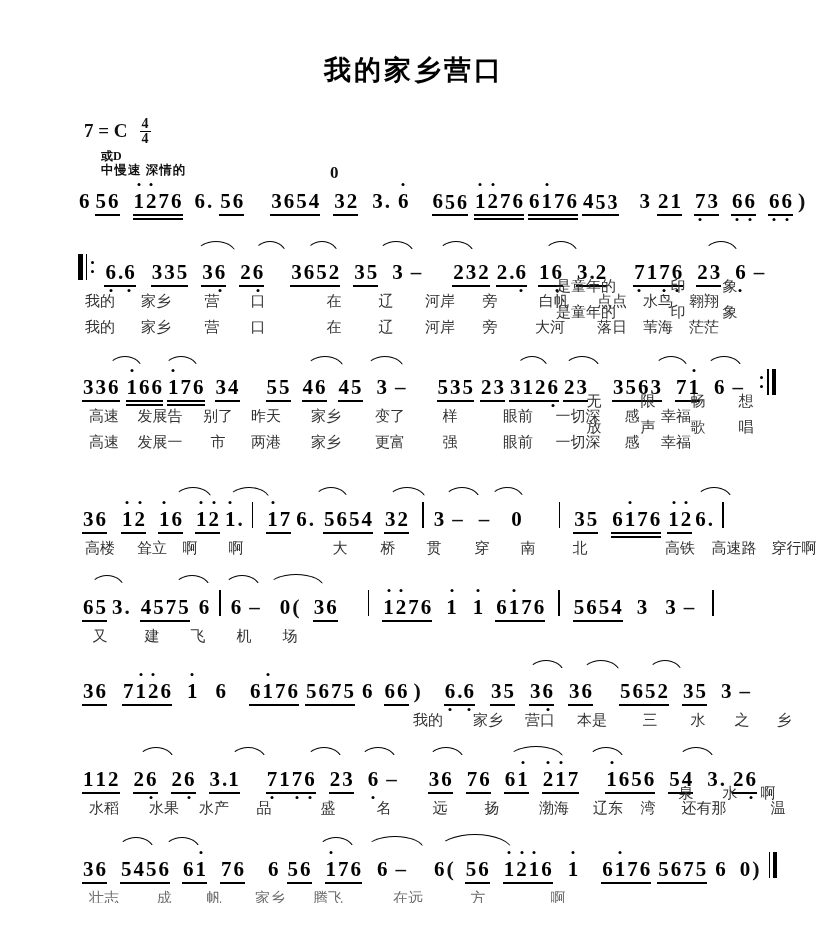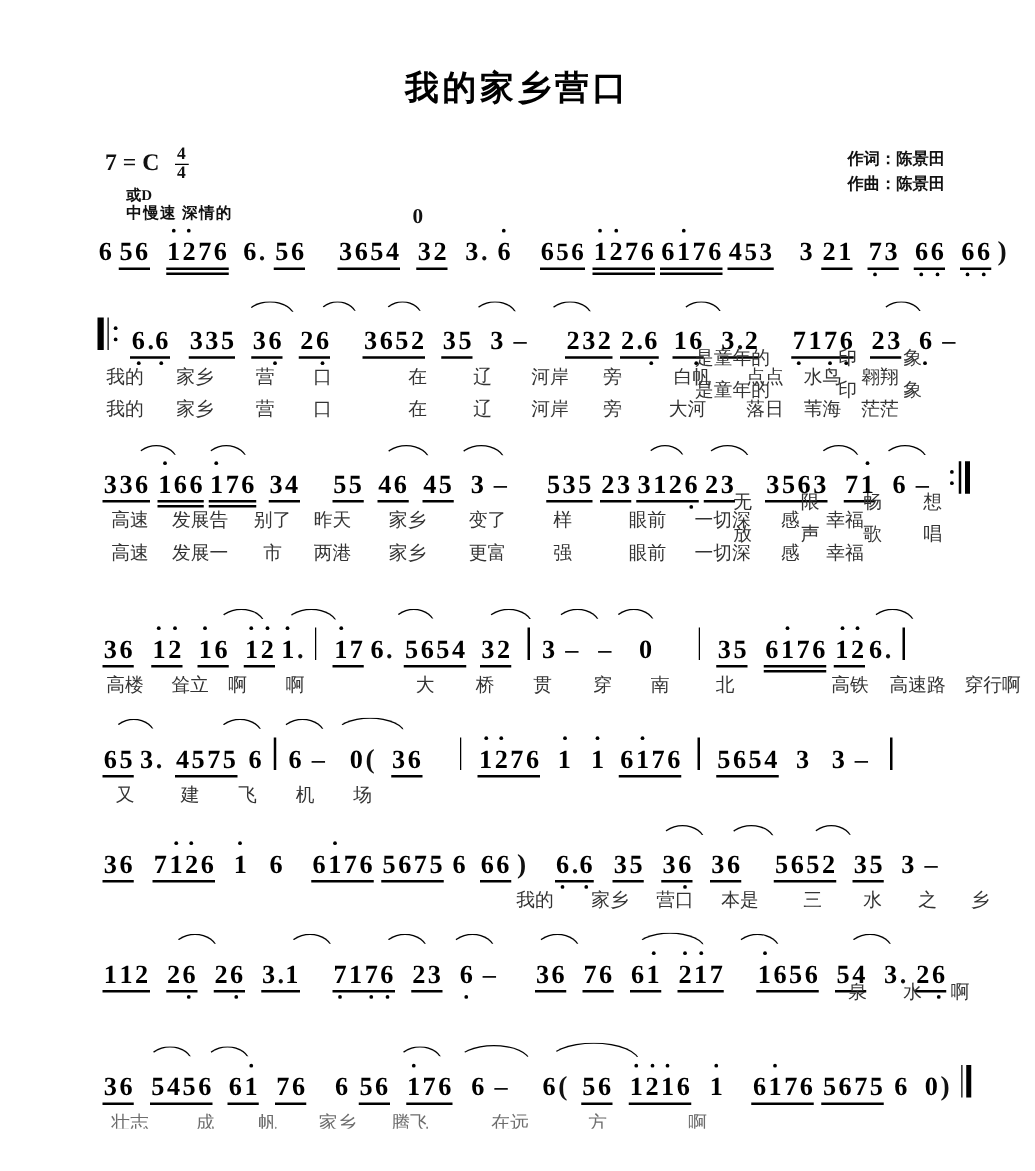--- a/index.html
+++ b/index.html
@@ -114,24 +114,20 @@
       <span>7 = C</span>
       <span class="frac">
         <span class="num">4</span>
         <span class="den">4</span>
       </span>
     </div>
     <div class="ord">或D</div>
     <div class="tempo">中慢速  深情的</div>
   </div>
 
-  <div class="credits">
-    <div>作词：陈景田</div>
-    <div>作曲：陈景田</div>
-  </div>
 
   <div class="system" style="top:172px">
     <div class="row-notes">
       <span class="n">6</span>
       <span class="grp u1">
           <span class="n">5</span>
           <span class="n">6</span>
         </span>
       <span class="grp u2" style="margin-left:9px">
         <span class="n">1<i class="dotup"></i></span>
@@ -758,20 +754,35 @@
       <span class="bar" style="margin-right:0"></span>
       <span class="slur" style="left:60px;top:-3px;width:34px"></span>
       <span class="slur" style="left:152px;top:-3px;width:34px"></span>
       <span class="slur" style="left:228px;top:-3px;width:34px"></span>
       <span class="slur" style="left:282px;top:-3px;width:34px"></span>
       <span class="slur" style="left:350px;top:-3px;width:34px"></span>
       <span class="slur" style="left:430px;top:-4px;width:54px"></span>
       <span class="slur" style="left:510px;top:-3px;width:34px"></span>
       <span class="slur" style="left:600px;top:-3px;width:34px"></span>
     </div>
+    <div class="row-lyr" style="margin-top:9px">
+      <span style="left:26px">水稻</span>
+        <span style="left:86px">水果</span>
+        <span style="left:136px">水产</span>
+        <span style="left:186px">品</span>
+      <span style="left:250px">盛</span>
+        <span style="left:306px">名</span>
+        <span style="left:362px">远</span>
+        <span style="left:414px">扬</span>
+      <span style="left:476px">渤海</span>
+        <span style="left:530px">辽东</span>
+        <span style="left:570px">湾</span>
+        <span style="left:626px">还有那</span>
+      <span style="left:700px">温</span>
+    </div>
   </div>
   <div class="row-lyr" style="position:absolute;left:78px;top:784px;width:700px">
     <span style="left:608px">泉</span>
       <span style="left:652px">水</span>
       <span style="left:690px">啊</span>
   </div>
 
   <div class="system" style="top:840px">
     <div class="row-notes">
       <span class="grp u1">

